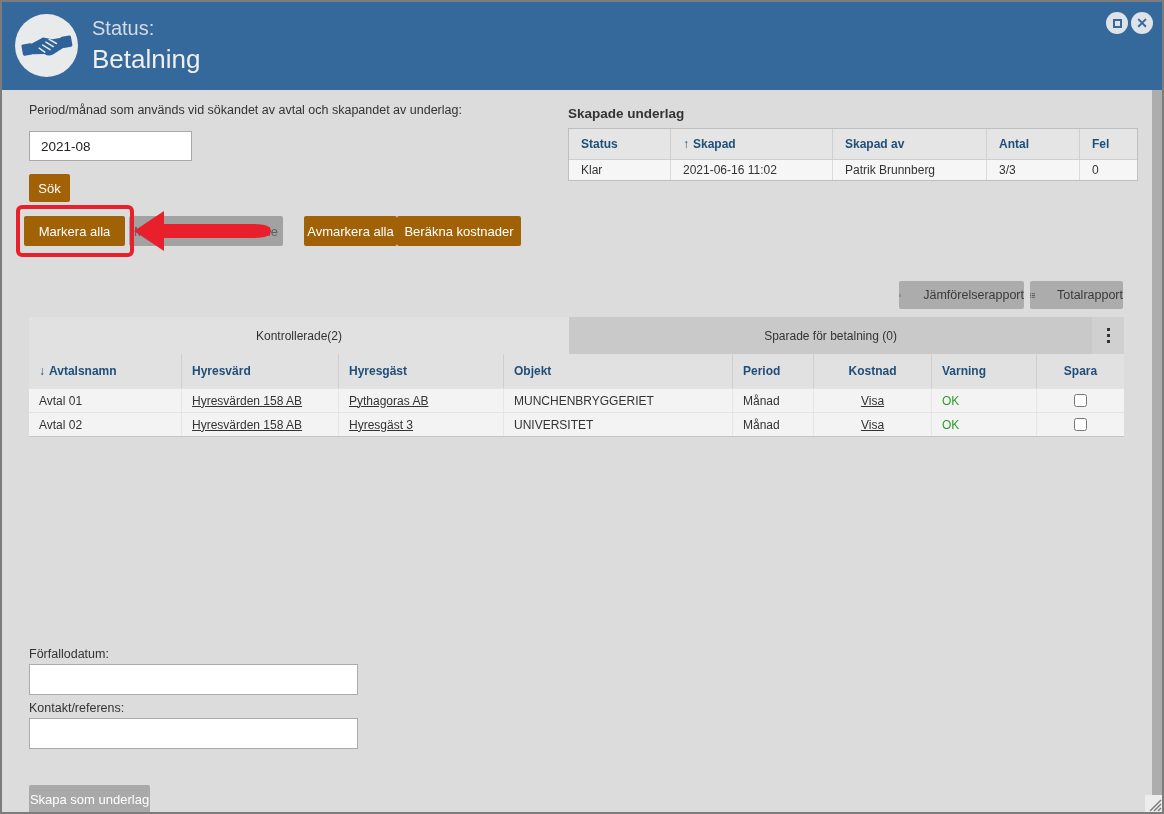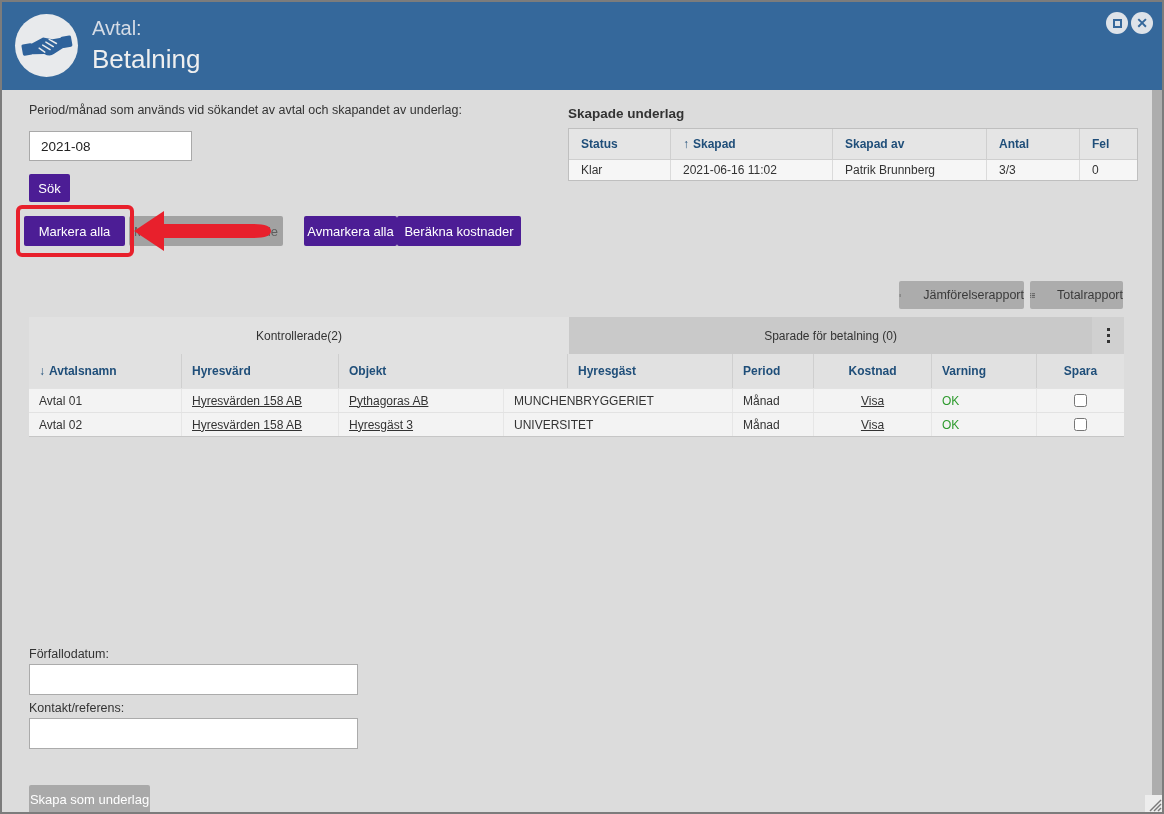--- a/index.html
+++ b/index.html
@@ -20,21 +20,21 @@
   .win-btn.max { right:34px; }
   .win-btn.close { right:9px; }
   .max-glyph { width:9px; height:9px; border:2px solid #35689B; display:block; }
   .close-glyph { color:#35689B; font-size:14px; font-weight:bold; line-height:1; }
   
   .scroll-strip { position:absolute; right:0; top:88px; bottom:0; width:10px; background:#ADADAD; }
   .resize-grip { position:absolute; right:0; bottom:0; width:17px; height:17px; background:#EDEDED; }
   
   .period-label { position:absolute; left:27px; top:101px; font-size:12.5px; color:#333; }
   .period-input { position:absolute; left:27px; top:129px; width:163px; height:30px; border:1px solid #A9A9A9; background:#fff; font-family:"Liberation Sans",sans-serif; font-size:13.5px; color:#222; padding:0 0 0 11px; }
-  .btn { border:none; border-radius:2px; background:#4c1d95; color:#fff; font-family:"Liberation Sans",sans-serif; font-size:13px; font-weight:500; cursor:pointer; }
+  .btn { border:none; border-radius:2px; background:#a16207; color:#fff; font-family:"Liberation Sans",sans-serif; font-size:13px; font-weight:500; cursor:pointer; }
   .sok-btn { position:absolute; left:27px; top:172px; width:41px; height:28px; }
   .row-btn { position:absolute; top:214px; height:30px; }
   .btn-markera { left:22px; width:101px; }
   .btn-markera-dis { left:127px; width:154px; background:#A2A2A2; color:#5E5E5E; cursor:default; white-space:nowrap; overflow:hidden; }
   .btn-avmarkera { left:287px; width:93px;margin-left:15px; }
   .btn-berakna { left:395px; width:124px; }
   
   .red-rect { position:absolute; left:14px; top:203px; width:118px; height:52px; border:4px solid #E8202C; border-radius:6px; pointer-events:none; z-index:30; }
   .red-arrow { position:absolute; left:131px; top:207px; z-index:31; pointer-events:none; }
   
@@ -100,21 +100,21 @@
           <g stroke="#E8EAEC" stroke-width="1.8" fill="none" stroke-linecap="round">
             <path d="M27 30 l8 7"></path>
             <path d="M31.5 27 l8 7"></path>
             <path d="M36 24.5 l8 6.5"></path>
             <path d="M22 33 l6 6"></path>
           </g>
         </g>
       </svg>
     </div>
     <div class="titles">
-      <div class="title-line1">Avtal:</div>
+      <div class="title-line1">Status:</div>
       <div class="title-line2">Betalning</div>
     </div>
     <div class="win-btn max">
       <span class="max-glyph"></span>
     </div>
     <div class="win-btn close">
       <span class="close-glyph">✕</span>
     </div>
   </div>
 
@@ -215,25 +215,25 @@
 
   <div class="main-table">
     <div class="m-row m-head">
       <div class="m-cell mc0">
         <span class="sort-arrow">↓</span>
         <span>Avtalsnamn</span>
       </div>
       <div class="m-cell mc1">
           <span>Hyresvärd</span>
         </div>
+      <div class="m-cell mc2">
+          <span>Hyresgäst</span>
+        </div>
       <div class="m-cell mc3">
           <span>Objekt</span>
-        </div>
-      <div class="m-cell mc2">
-          <span>Hyresgäst</span>
         </div>
       <div class="m-cell mc4">
           <span>Period</span>
         </div>
       <div class="m-cell mc5">
           <span>Kostnad</span>
         </div>
       <div class="m-cell mc6">
           <span>Varning</span>
         </div>

